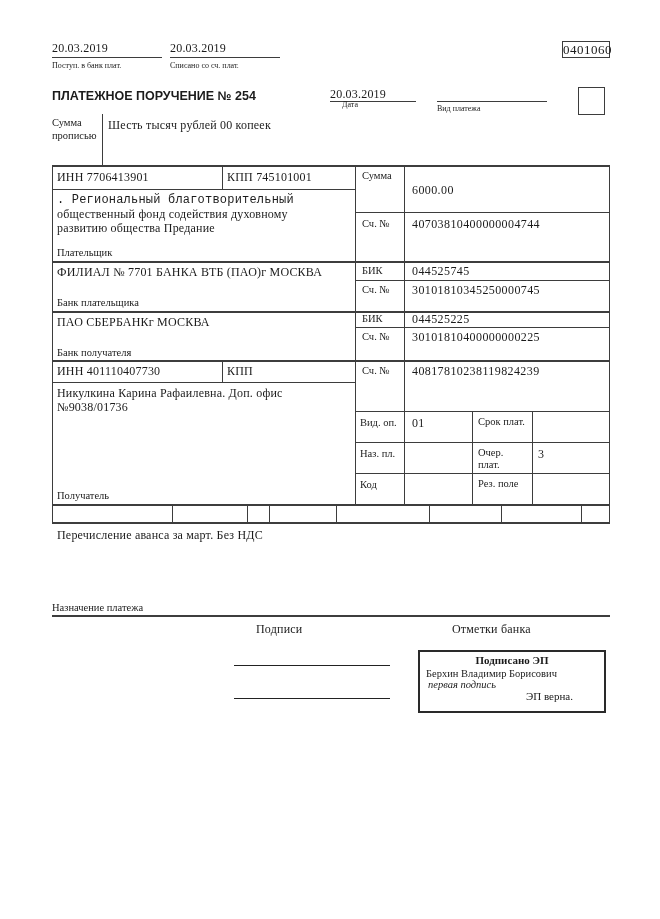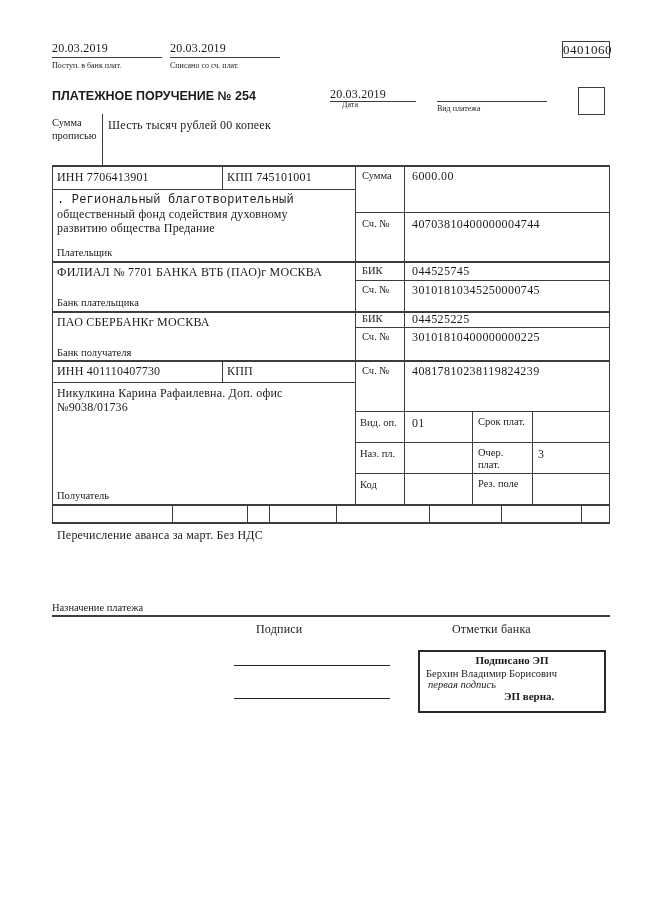--- a/index.html
+++ b/index.html
@@ -18,21 +18,21 @@
          font-size:12.5px;white-space:nowrap;}
   .wrap{white-space:normal;line-height:12px;}
   .bluebox{position:absolute;left:52px;top:620px;width:179px;height:135px;
            border:2px solid #2727bd;box-sizing:border-box;padding:3px 0 0 5px;}
   .bluebox div{font-size:10.5px;line-height:14.2px;color:#2727bd;min-height:14.2px;white-space:nowrap;}
   .stamp{position:absolute;left:418px;top:650px;width:188px;height:63px;
          border:2px solid #2a2a2a;box-sizing:border-box;padding-top:2px;}
   .stamp .s1{font-size:11px;font-weight:bold;text-align:center;}
   .stamp .s2{font-size:10.5px;padding-left:6px;margin-top:2px;}
   .stamp .s3{font-size:10.5px;font-style:italic;padding-left:8px;}
-  .stamp .s4{font-size:11px;font-weight:bold;padding-left:84px;}
+  .stamp .s4{font-size:11px;font-weight:normal;padding-left:106px;}
 </style>
 </head>
 <body>
 
 <div class="page">
 
   <div class="t" style="left:52px;top:41px;">20.03.2019</div>
   <div class="line thin" style="left:52px;top:57px;width:110px;"></div>
   <div class="sm" style="left:52px;top:61px;">Поступ. в банк плат.</div>
 
@@ -88,21 +88,21 @@
   <div class="line v" style="left:581px;top:505px;height:18px;"></div>
 
   <div class="t" style="left:57px;top:170px;">ИНН 7706413901</div>
   <div class="t" style="left:227px;top:170px;">КПП 745101001</div>
   <div class="t" style="left:57px;top:193px;font-family:Liberation Mono, monospace;">. Региональный благотворительный</div>
   <div class="t" style="left:57px;top:207px;">общественный фонд содействия духовному</div>
   <div class="t" style="left:57px;top:221px;">развитию общества Предание</div>
   <div class="lbl" style="left:57px;top:247px;">Плательщик</div>
 
   <div class="lbl" style="left:362px;top:170px;">Сумма</div>
-  <div class="t num" style="left:412px;top:169px;">6000.00</div>
+  <div class="t num" style="left:412px;top:183px;">6000.00</div>
   <div class="lbl" style="left:362px;top:218px;">Сч. №</div>
   <div class="t num" style="left:412px;top:217px;">40703810400000004744</div>
 
   <div class="t" style="left:57px;top:265px;">ФИЛИАЛ № 7701 БАНКА ВТБ (ПАО)г МОСКВА</div>
   <div class="lbl" style="left:362px;top:265px;">БИК</div>
   <div class="t num" style="left:412px;top:264px;">044525745</div>
   <div class="lbl" style="left:362px;top:284px;">Сч. №</div>
   <div class="t num" style="left:412px;top:283px;">30101810345250000745</div>
   <div class="lbl" style="left:57px;top:297px;">Банк плательщика</div>
 

